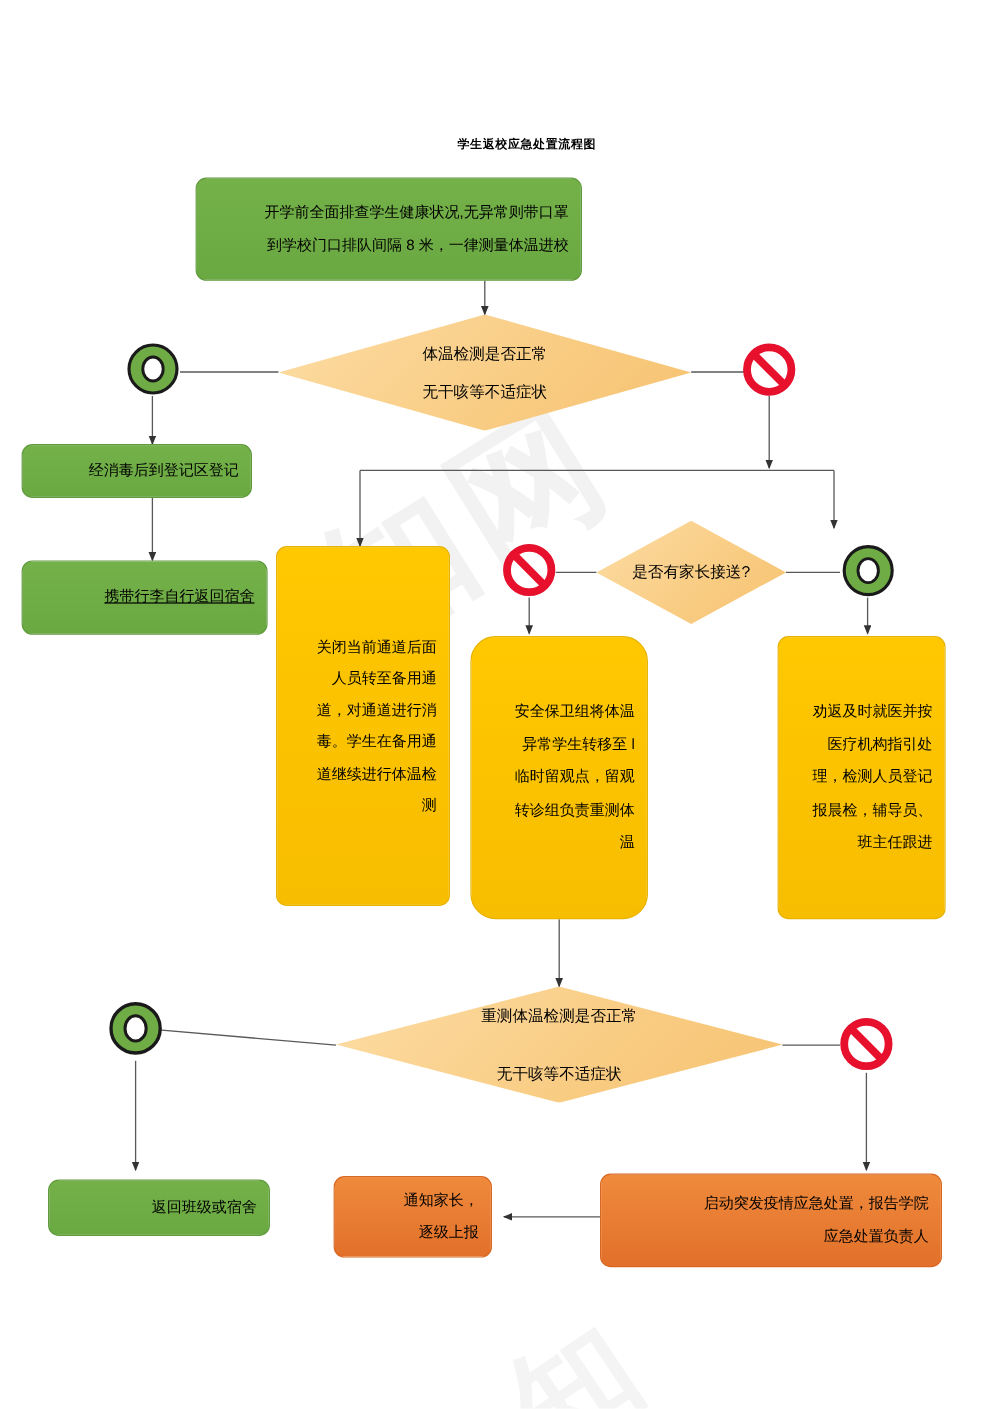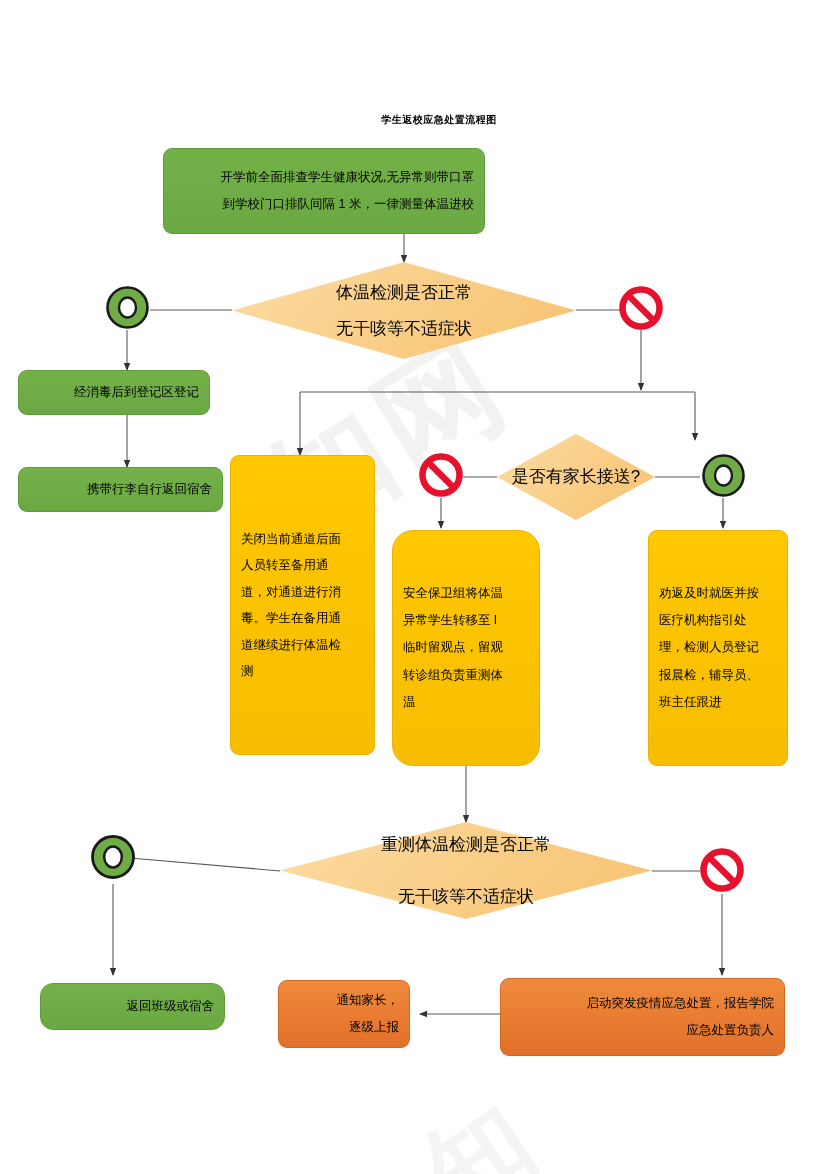--- a/index.html
+++ b/index.html
@@ -78,21 +78,21 @@
     font-size: 12.5px;
     line-height: 1.05;
     padding: 6px 10px;
   }
   .node .ln {
     display: block;
     margin: 7px 0;
     white-space: nowrap;
   }
   .node.center { align-items: flex-end; text-align: center; }
-  .node.leftal { align-items: flex-start; text-align: left; }
+  .node.leftal { align-items: flex-end; text-align: left; }
 
   .green {
     background: linear-gradient(180deg,#74b149 0%,#6aa842 100%);
     border: 1px solid #5f9a3c;
   }
   .yellow {
     background: linear-gradient(180deg,#ffc800 0%,#f7bd00 100%);
     border: 1px solid #e8b200;
   }
   .orange {
@@ -102,21 +102,21 @@
 
   
   .diamond {
     position: absolute;
     z-index: 3;
     display: flex;
     flex-direction: column;
     align-items: center;
     justify-content: center;
     color: #000000;
-    font-size: 17px;
+    font-size: 13px;
     line-height: 1.05;
     text-align: center;
   }
   .diamond .dshape {
     position: absolute;
     left: 0; top: 0;
     width: 100%; height: 100%;
     background: linear-gradient(135deg,#fcdca4 0%,#f9cd85 55%,#f6c270 100%);
     clip-path: polygon(50% 0%, 100% 50%, 50% 100%, 0% 50%);
     z-index: -1;
@@ -176,21 +176,21 @@
       <path d="M722,894 L722,975" marker-end="url(#arrow)"></path>
 
       <path d="M500,1014 L420,1014" marker-end="url(#arrow)"></path>
     </g>
   </svg>
 
   <div id="title">学生返校应急处置流程图</div>
 
   <div class="node green center" style="left:163px; top:148px; width:322px; height:86px;">
     <span class="ln">开学前全面排查学生健康状况,无异常则带口罩</span>
-    <span class="ln">到学校门口排队间隔 1 米，一律测量体温进校</span>
+    <span class="ln">到学校门口排队间隔 8 米，一律测量体温进校</span>
   </div>
 
   <div class="diamond" style="left:232px; top:262px; width:344px; height:97px;">
     <div class="dshape"></div>
     <span class="ln">体温检测是否正常</span>
     <span class="ln">无干咳等不适症状</span>
   </div>
 
   <div class="icon" style="left:105px; top:285px;">
     <svg width="45" height="45" viewBox="0 0 45 45">
@@ -204,21 +204,21 @@
       <circle cx="23" cy="23" r="20.5" fill="#ffffff" stroke="#2E5FBF" stroke-width="1.6"></circle>
       <circle cx="23" cy="23" r="18.5" fill="none" stroke="#E8112D" stroke-width="6.5"></circle>
       <line x1="11" y1="11" x2="35" y2="35" stroke="#E8112D" stroke-width="6.5" stroke-linecap="butt"></line>
     </svg>
   </div>
 
   <div class="node green center" style="left:18px; top:370px; width:192px; height:45px;">
     <span class="ln">经消毒后到登记区登记</span>
   </div>
 
-  <div class="node green center" style="left:18px; top:467px; width:205px; height:45px;">
+  <div class="node green center" style="left:18px; top:467px; width:205px; height:62px;text-decoration:underline;">
     <span class="ln">携带行李自行返回宿舍</span>
   </div>
 
   <div class="diamond" style="left:497px; top:434px; width:158px; height:86px;">
     <div class="dshape"></div>
     <span class="ln">是否有家长接送?</span>
   </div>
 
   <div class="icon" style="left:418px; top:452px;">
     <svg width="46" height="46" viewBox="0 0 46 46">
@@ -274,21 +274,21 @@
   </div>
 
   <div class="icon" style="left:699px; top:847px;">
     <svg width="46" height="46" viewBox="0 0 46 46">
       <circle cx="23" cy="23" r="20.5" fill="#ffffff" stroke="#2E5FBF" stroke-width="1.6"></circle>
       <circle cx="23" cy="23" r="18.5" fill="none" stroke="#E8112D" stroke-width="6.5"></circle>
       <line x1="11" y1="11" x2="35" y2="35" stroke="#E8112D" stroke-width="6.5" stroke-linecap="butt"></line>
     </svg>
   </div>
 
-  <div class="node green center" style="left:40px; top:983px; width:185px; height:47px;border-radius:13px;">
+  <div class="node green center" style="left:40px; top:983px; width:185px; height:47px;">
     <span class="ln">返回班级或宿舍</span>
   </div>
 
   <div class="node orange center" style="left:278px; top:980px; width:132px; height:68px;">
     <span class="ln">通知家长，</span>
     <span class="ln">逐级上报</span>
   </div>
 
   <div class="node orange center" style="left:500px; top:978px; width:285px; height:78px;">
     <span class="ln">启动突发疫情应急处置，报告学院</span>

